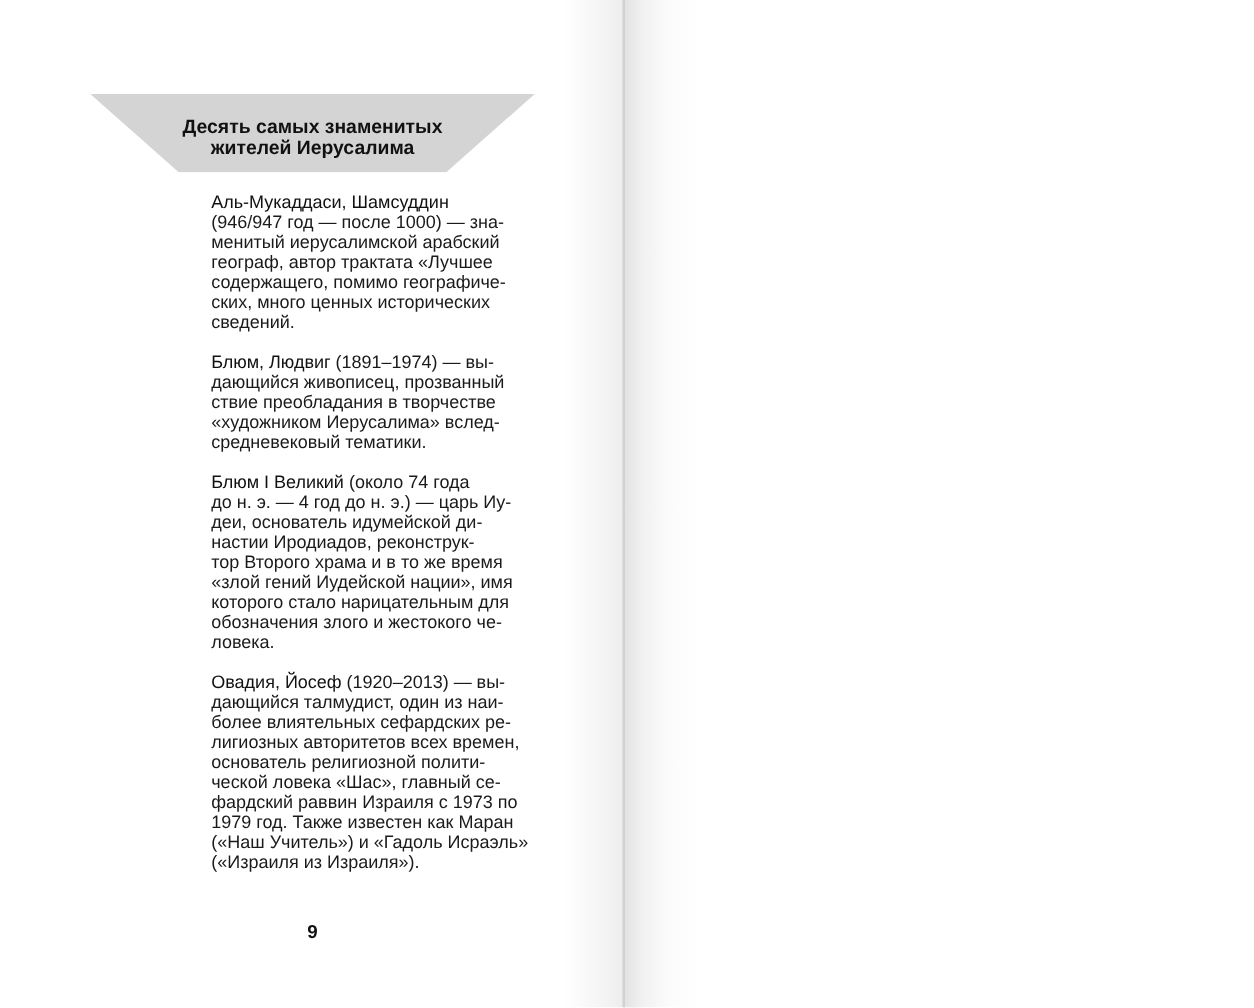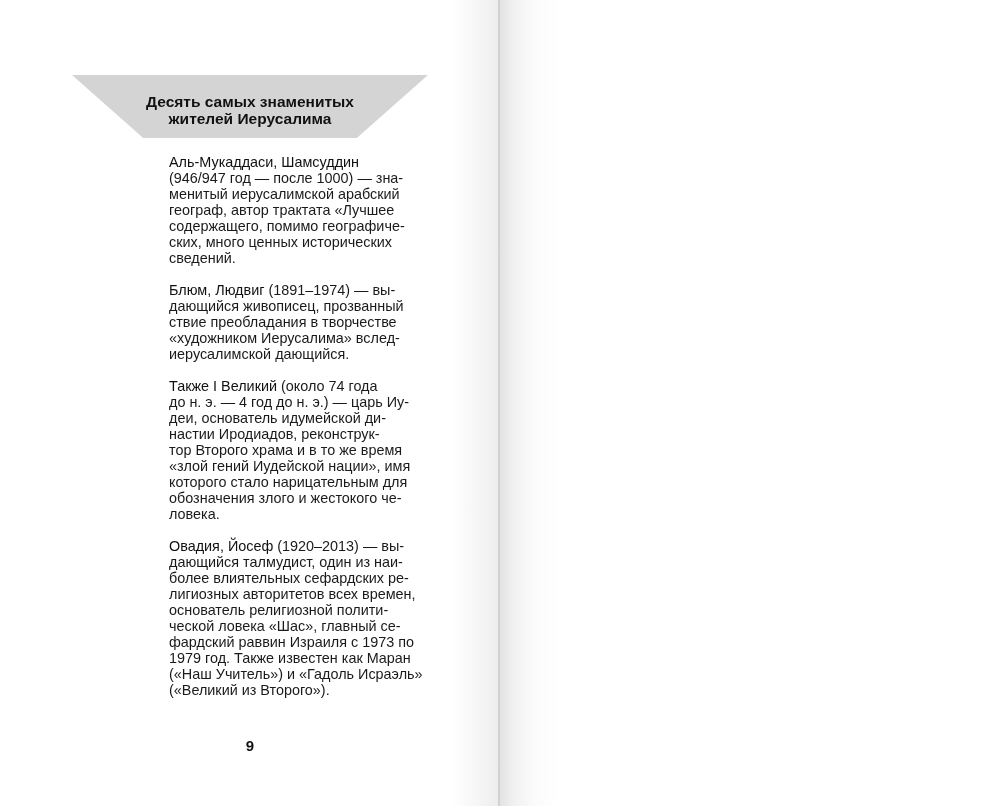--- a/index.html
+++ b/index.html
@@ -116,44 +116,44 @@
           <span class="line">географ, автор трактата «Лучшее</span>
           <span class="line">содержащего, помимо географиче-</span>
           <span class="line">ских, много ценных исторических</span>
           <span class="line">сведений.</span>
         </div>
         <div class="entry">
           <span class="line"><span class="name">Блюм, Людвиг</span><span style="white-space: pre;"> (1891–1974) — вы-</span></span>
           <span class="line">дающийся живописец, прозванный</span>
           <span class="line">ствие преобладания в творчестве</span>
           <span class="line">«художником Иерусалима» вслед-</span>
-          <span class="line">иерусалимской дающийся.</span>
+          <span class="line">средневековый тематики.</span>
         </div>
         <div class="entry">
-          <span class="line"><span class="name">Также I Великий</span><span style="white-space: pre;"> (около 74 года</span></span>
+          <span class="line"><span class="name">Блюм I Великий</span><span style="white-space: pre;"> (около 74 года</span></span>
           <span class="line">до н. э. — 4 год до н. э.) — царь Иу-</span>
           <span class="line">деи, основатель идумейской ди-</span>
           <span class="line">настии Иродиадов, реконструк-</span>
           <span class="line">тор Второго храма и в то же время</span>
           <span class="line">«злой гений Иудейской нации», имя</span>
           <span class="line">которого стало нарицательным для</span>
           <span class="line">обозначения злого и жестокого че-</span>
           <span class="line">ловека.</span>
         </div>
         <div class="entry">
           <span class="line"><span class="name">Овадия, Йосеф</span><span style="white-space: pre;"> (1920–2013) — вы-</span></span>
           <span class="line">дающийся талмудист, один из наи-</span>
           <span class="line">более влиятельных сефардских ре-</span>
           <span class="line">лигиозных авторитетов всех времен,</span>
           <span class="line">основатель религиозной полити-</span>
           <span class="line">ческой ловека «Шас», главный се-</span>
           <span class="line">фардский раввин Израиля с 1973 по</span>
           <span class="line">1979 год. Также известен как Маран</span>
           <span class="line">(«Наш Учитель») и «Гадоль Исраэль»</span>
-          <span class="line">(«Великий из Второго»).</span>
+          <span class="line">(«Израиля из Израиля»).</span>
         </div>
       </div>
 
     <div class="page-number">9</div>
   </div>
 
   <div class="page page-right">
     
   </div>
 

